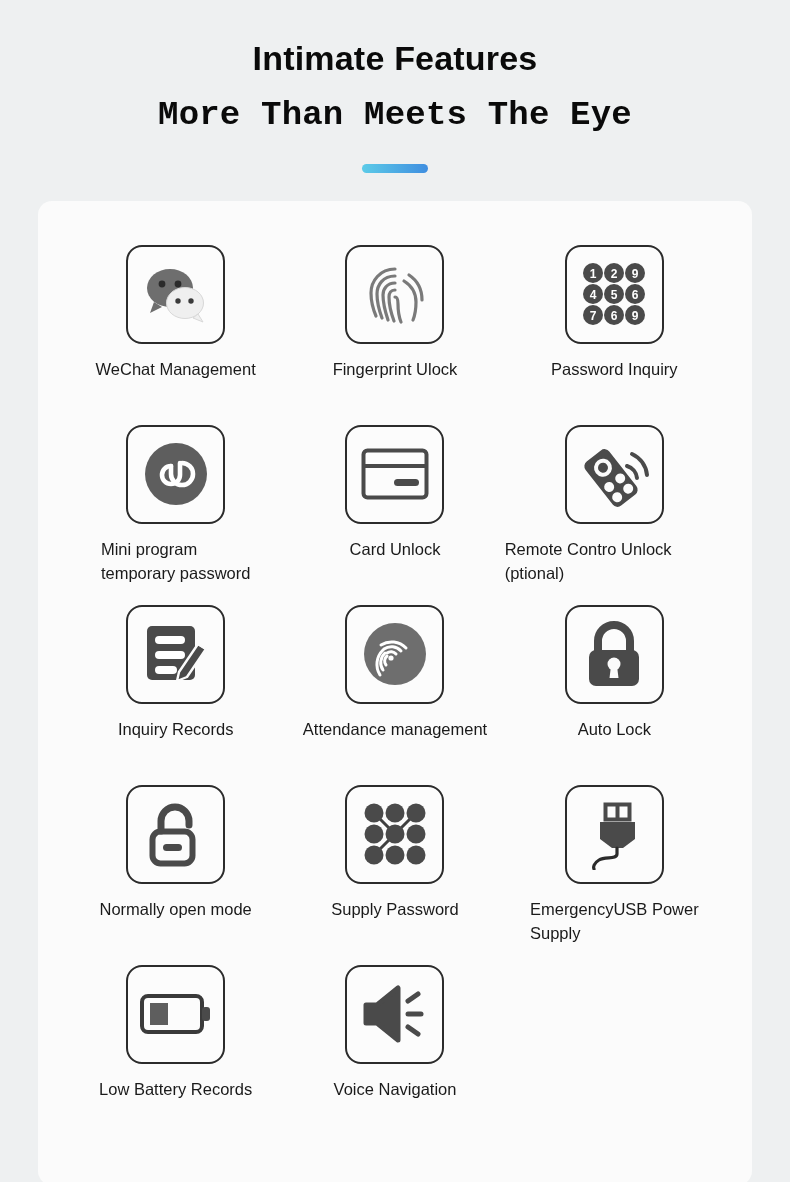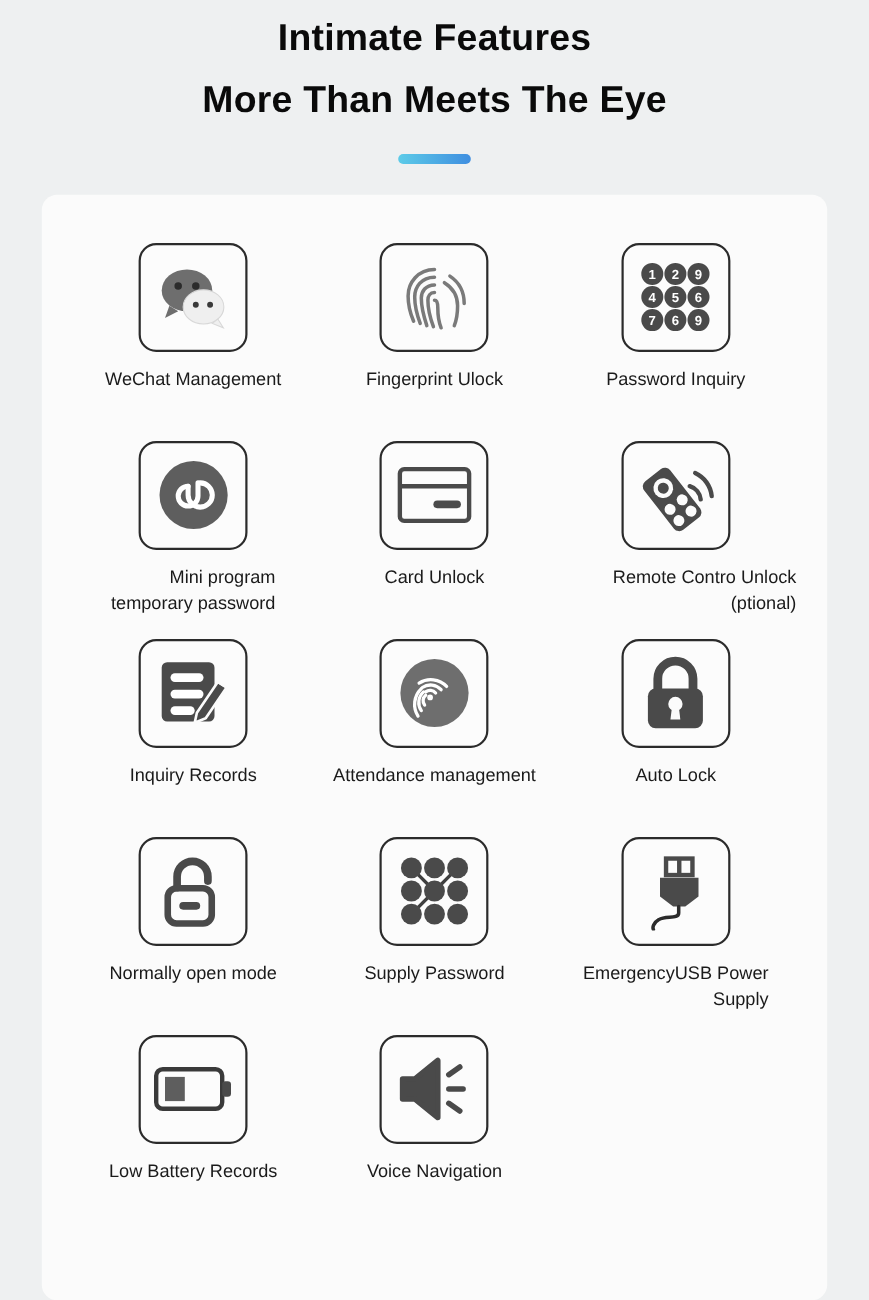--- a/index.html
+++ b/index.html
@@ -18,41 +18,42 @@
     height: 1182px;
     background: #eef0f1;
     display: flex;
     flex-direction: column;
     align-items: center;
   }
 
   
   .header {
     width: 100%;
-    padding-top: 12px;
+    padding-top: 36px;
     display: flex;
     flex-direction: column;
     align-items: center;
   }
   .title-1 {
     font-size: 34px;
     font-weight: bold;
     color: #0a0a0a;
     letter-spacing: 0.2px;
     line-height: 1.32;
     text-align: center;
   }
   .title-2 {
     font-size: 34px;
     font-weight: bold;
     color: #0a0a0a;
     letter-spacing: 0.2px;
     line-height: 1.32;
     text-align: center;
     margin-top: 12px;
+    font-family: Liberation Mono, monospace;
   }
   .divider {
     width: 66px;
     height: 9px;
     border-radius: 5px;
     margin-top: 26px;
     background: linear-gradient(90deg, #5ccbe8 0%, #3f8ee0 100%);
   }
 
   
@@ -86,21 +87,21 @@
     background: #fcfcfc;
     display: flex;
     align-items: center;
     justify-content: center;
   }
 
   .cell-label {
     margin-top: 14px;
     font-size: 16.5px;
     color: #1a1a1a;
-    text-align: right;
+    text-align: left;
     line-height: 1.45;
     max-width: 220px;
     white-space: pre-line;
   }
 
   svg { display: block; }
 </style>
 </head>
 <body>
 

